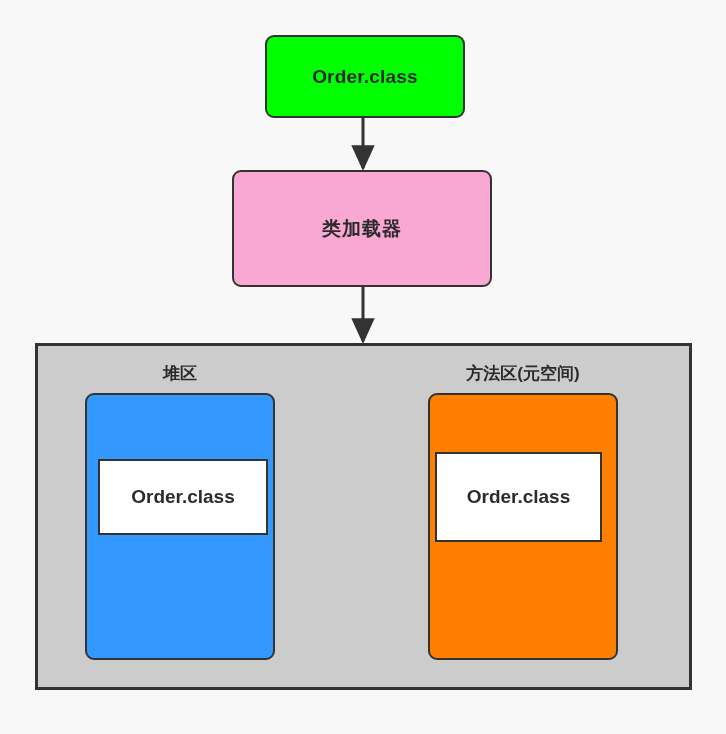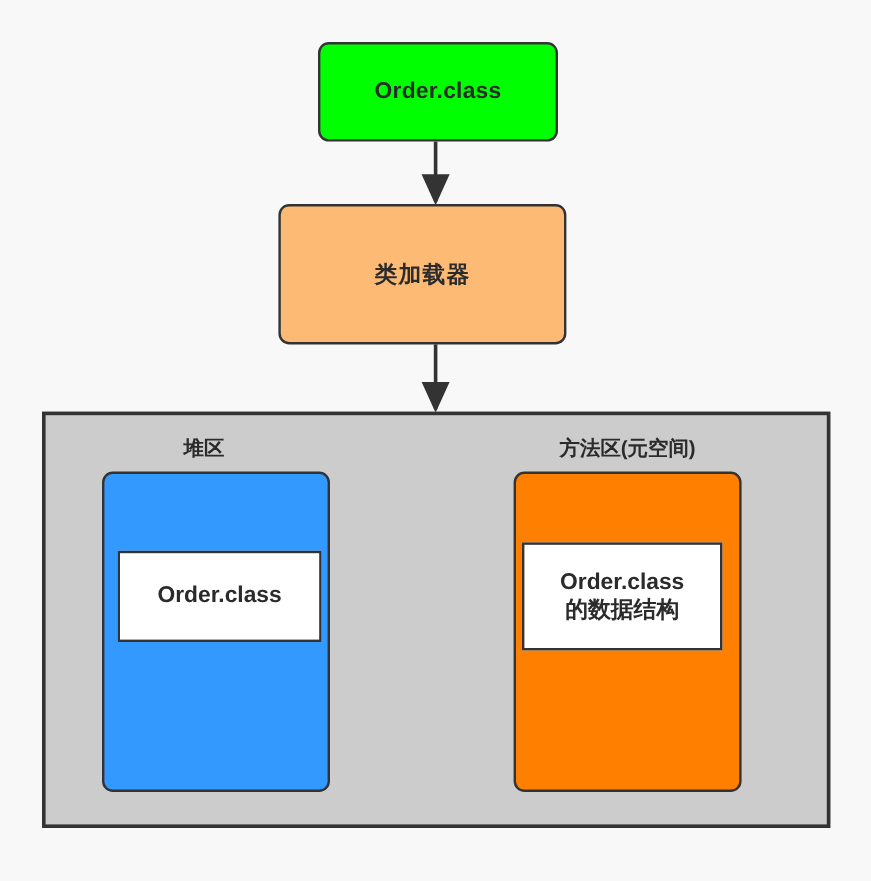--- a/index.html
+++ b/index.html
@@ -38,23 +38,23 @@
     background: #00ff00;
     border: 2.5px solid #333333;
     border-radius: 9px;
     font-size: 19px;
     letter-spacing: 0.2px;
   }
   
   .node-loader {
     left: 232px;
     top: 170px;
-    width: 240px;
+    width: 260px;
     height: 117px;
-    background: #fdba74;
+    background: #f9a8d4;
     border: 2.5px solid #333333;
     border-radius: 9px;
     font-size: 19px;
     letter-spacing: 1px;
   }
   
   .container-runtime {
     position: absolute;
     left: 35px;
     top: 343px;
@@ -67,21 +67,21 @@
   
   .region-label {
     position: absolute;
     color: #2b2b2b;
     font-weight: bold;
     font-size: 17px;
     text-align: center;
     white-space: nowrap;
     transform: translateX(-50%);
   }
-  .label-heap   { left: 170px; top: 362px; }
+  .label-heap   { left: 180px; top: 362px; }
   .label-method { left: 523px; top: 362px; }
   
   .node-heap {
     left: 85px;
     top: 393px;
     width: 190px;
     height: 267px;
     background: #3399ff;
     border: 2.5px solid #333333;
     border-radius: 9px;
@@ -171,16 +171,15 @@
   <div class="node node-heap"></div>
 
   <div class="node node-method"></div>
 
   <div class="node-inner inner-heap">
     <span class="inner-line">Order.class</span>
   </div>
 
   <div class="node-inner inner-method">
     <span class="inner-line">Order.class</span>
-    <span class="inner-line">的数据结构</span>
   </div>
 
 </div>
 
 </body></html>

